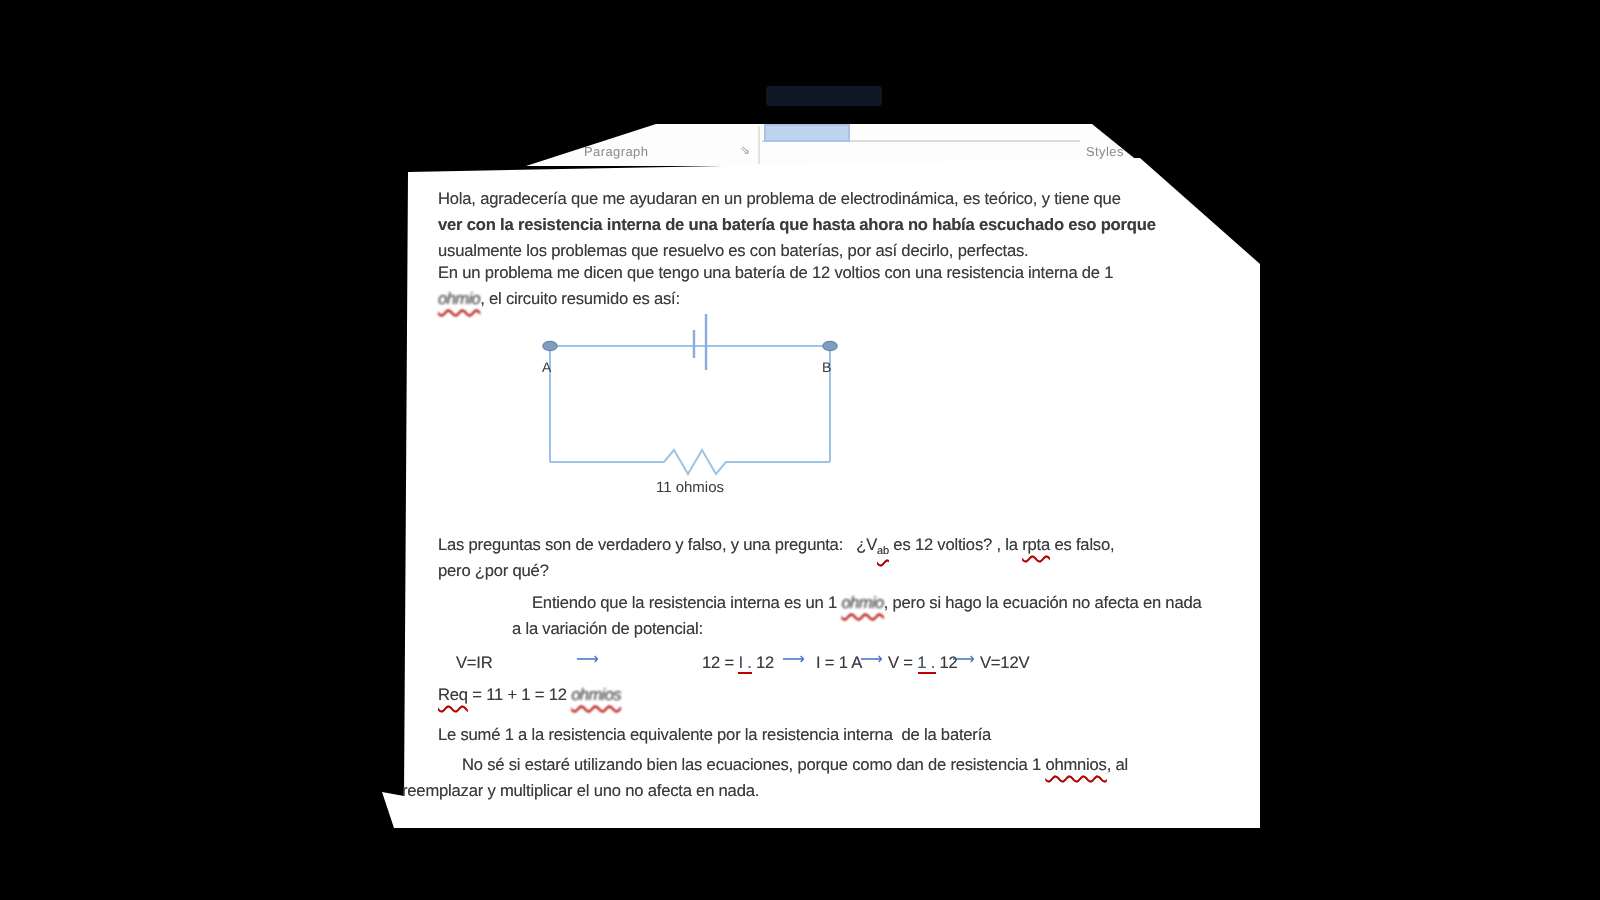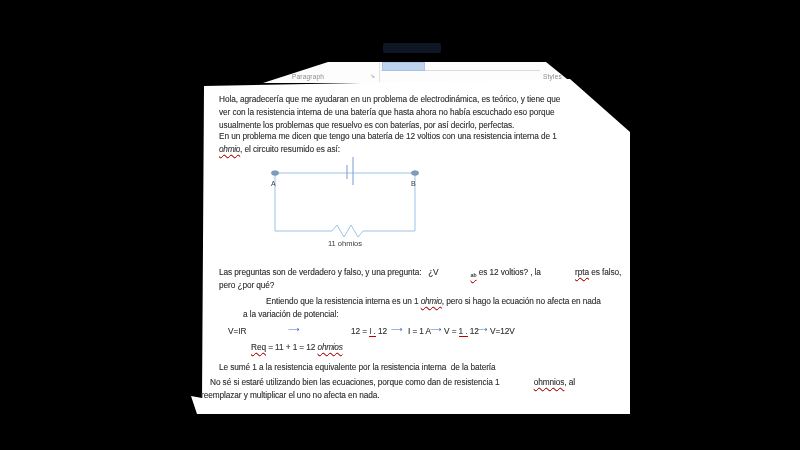--- a/index.html
+++ b/index.html
@@ -28,21 +28,21 @@
   }
   #title-smudge{left:383px;top:43px;width:58px;height:10px;background:#0f1726;border-radius:2px;}
   #launcher{color:#9a9a9a;font-size:6px;left:370px;top:72px;}
   
   .t{
     color:#3b3b3b;font-size:8.3px;letter-spacing:-0.1px;white-space:pre;
     text-shadow:0 0 0.3px rgba(59,59,59,0.55);
   }
   .wavy{
     text-decoration-line:underline;text-decoration-style:wavy;
-    text-decoration-color:#c00000;text-decoration-thickness:1px;text-underline-offset:1.5px;margin-left:32px;
+    text-decoration-color:#c00000;text-decoration-thickness:1px;text-underline-offset:1.5px;
   }
   .scribble{
     text-decoration-line:underline;text-decoration-style:wavy;
     text-decoration-color:#c00000;text-decoration-thickness:1px;text-underline-offset:1.5px;
     filter:blur(0.55px);font-style:italic;letter-spacing:-0.3px;color:#4a4a4a;
   }
   .redline{border-bottom:1.2px solid #c00000;color:#44546a;}
   .sub{font-size:5.5px;vertical-align:-2px;}
   .arrow{color:#4472c4;font-family:"DejaVu Sans",sans-serif;font-size:8px;}
 </style>
@@ -55,21 +55,21 @@
 <div class="abs" id="page-bg"></div>
 
 <span class="abs ribbon-label" style="left:292px;top:73px;">Paragraph</span>
 <span class="abs" id="launcher">⇘</span>
 <div class="abs" id="group-divider-v"></div>
 <div class="abs" id="styles-divider-h"></div>
 <div class="abs" id="style-selected"></div>
 <span class="abs ribbon-label" style="left:543px;top:73px;">Styles</span>
 
 <span class="abs t" style="left:219px;top:94px;">Hola, agradecería que me ayudaran en un problema de electrodinámica, es teórico, y tiene que</span>
-<span class="abs t" style="left:219px;top:107px;">ver con la resistencia interna de una batería que hasta ahora no había escuchado eso porque</span>
+<span class="abs t" style="left:219px;top:107px;font-weight:bold;">ver con la resistencia interna de una batería que hasta ahora no había escuchado eso porque</span>
 <span class="abs t" style="left:219px;top:120px;">usualmente los problemas que resuelvo es con baterías, por así decirlo, perfectas.</span>
 
 <span class="abs t" style="left:219px;top:131px;">En un problema me dicen que tengo una batería de 12 voltios con una resistencia interna de 1</span>
 <span class="abs t" style="left:219px;top:144px;"><span class="scribble">ohmio</span><span>, el circuito resumido es así:</span></span>
 
 <svg class="abs" style="left:260px;top:150px;" width="170" height="100" viewBox="0 0 170 100">
   <line x1="15" y1="23" x2="155" y2="23" stroke="#9dc3e6" stroke-width="1"></line>
   <line x1="15" y1="23" x2="15" y2="81" stroke="#9dc3e6" stroke-width="1"></line>
   <line x1="155" y1="23" x2="155" y2="81" stroke="#9dc3e6" stroke-width="1"></line>
   <path d="M15,81 H72 l5,-6 l7,12 l7,-12 l7,12 l5,-6 H155" fill="none" stroke="#9dc3e6" stroke-width="1"></path>
@@ -79,30 +79,30 @@
   <ellipse cx="155" cy="23" rx="3.6" ry="2.3" fill="#7f9dbe" stroke="#6688ad" stroke-width="0.6"></ellipse>
   <text x="11" y="36" font-size="7" fill="#3b3b3b">A</text>
   <text x="151" y="36" font-size="7" fill="#3b3b3b">B</text>
   <text x="85" y="96" font-size="7.5" fill="#3b3b3b" text-anchor="middle">11 ohmios</text>
 </svg>
 
 <span class="abs t" style="left:219px;top:267px;"><span>Las preguntas son de verdadero y falso, y una pregunta:   ¿V</span><span class="sub wavy">ab</span><span> es 12 voltios? , la </span><span class="wavy">rpta</span><span> es falso,</span></span>
 <span class="abs t" style="left:219px;top:280px;">pero ¿por qué?</span>
 
 <span class="abs t" style="left:219px;top:296px;padding-left:47px;"><span>Entiendo que la resistencia interna es un 1 </span><span class="scribble">ohmio</span><span>, pero si hago la ecuación no afecta en nada</span></span>
-<span class="abs t" style="left:219px;top:309px;padding-left:24px;">a la variación de potencial:</span>
+<span class="abs t" style="left:232px;top:309px;padding-left:24px;">a la variación de potencial:</span>
 
 <span class="abs t" style="left:228px;top:326px;">V=IR</span>
 <span class="abs arrow" style="left:288px;top:325px;">⟶</span>
 <span class="abs t" style="left:351px;top:326px;"><span>12 = </span><span class="redline">I .</span><span> 12</span></span>
 <span class="abs arrow" style="left:391px;top:325px;">⟶</span>
 <span class="abs t" style="left:408px;top:326px;">I = 1 A</span>
 <span class="abs arrow" style="left:430px;top:325px;">⟶</span>
 <span class="abs t" style="left:444px;top:326px;"><span>V = </span><span class="redline">1 .</span><span> 12</span></span>
 <span class="abs arrow" style="left:476px;top:325px;">⟶</span>
 <span class="abs t" style="left:490px;top:326px;text-align:center;">V=12V</span>
 
 <span class="abs t" style="left:219px;top:342px;text-align:right;"><span class="wavy">Req</span><span> = 11 + 1 = 12 </span><span class="scribble">ohmios</span></span>
 
 <span class="abs t" style="left:219px;top:362px;">Le sumé 1 a la resistencia equivalente por la resistencia interna  de la batería</span>
 
-<span class="abs t" style="left:210px;top:377px;"><span>No sé si estaré utilizando bien las ecuaciones, porque como dan de resistencia 1 </span><span class="wavy">ohmnios</span><span>, al</span></span>
+<span class="abs t" style="left:231px;top:377px;"><span>No sé si estaré utilizando bien las ecuaciones, porque como dan de resistencia 1 </span><span class="wavy">ohmnios</span><span>, al</span></span>
 <span class="abs t" style="left:201px;top:390px;">reemplazar y multiplicar el uno no afecta en nada.</span>
 
 </body></html>

